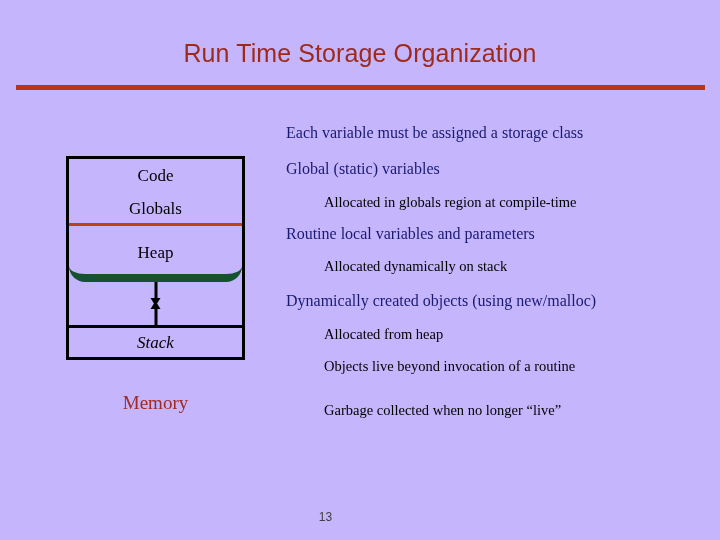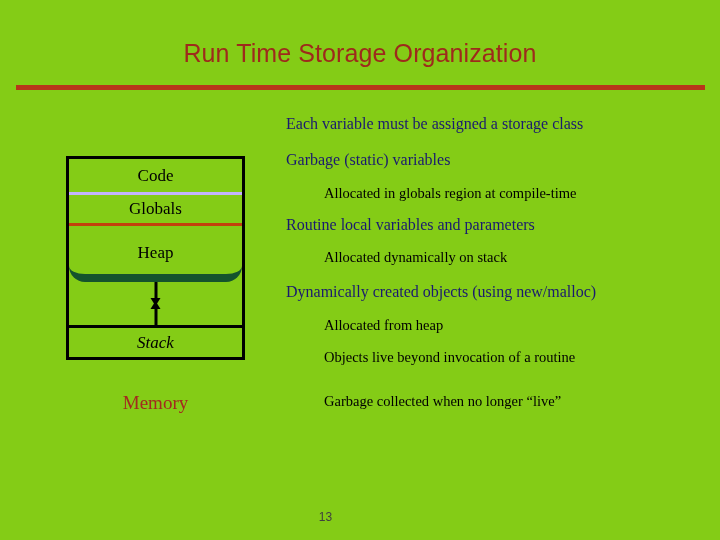--- a/index.html
+++ b/index.html
@@ -8,21 +8,21 @@
     padding: 0;
     background: #ffffff;
   }
   body {
     font-family: "Liberation Serif", "DejaVu Serif", serif;
   }
   .slide {
     position: relative;
     width: 720px;
     height: 540px;
-    background: #84cc16;
+    background: #c4b5fd;
     overflow: hidden;
   }
 
   
   .slide-title {
     position: absolute;
     left: 0;
     top: 38px;
     width: 720px;
     text-align: center;
@@ -134,21 +134,21 @@
     width: 179px;
     text-align: center;
     font-size: 19px;
     color: #a32a1e;
   }
 
   
   .bullets {
     position: absolute;
     left: 286px;
-    top: 115px;
+    top: 124px;
     width: 420px;
   }
   .bullet {
     white-space: nowrap;
   }
   .bullet.level1 {
     color: #1a1a70;
     font-size: 16px;
     margin-left: 0;
   }
@@ -196,21 +196,21 @@
       <span class="arrow arrow-down"></span>
       <span class="arrow arrow-up"></span>
     </div>
     <div class="mem-row stack">Stack</div>
   </div>
 
   <div class="memory-caption">Memory</div>
 
   <div class="bullets">
     <div class="bullet level1 b-0">Each variable must be assigned a storage class</div>
-    <div class="bullet level1 b-1">Garbage (static) variables</div>
+    <div class="bullet level1 b-1">Global (static) variables</div>
     <div class="bullet level2 b-2">Allocated in globals region at compile-time</div>
     <div class="bullet level1 b-3">Routine local variables and parameters</div>
     <div class="bullet level2 b-4">Allocated dynamically on stack</div>
     <div class="bullet level1 b-5">Dynamically created objects (using new/malloc)</div>
     <div class="bullet level2 b-6">Allocated from heap</div>
     <div class="bullet level2 b-7">Objects live beyond invocation of a routine</div>
     <div class="bullet level2 b-8">Garbage collected when no longer “live”</div>
   </div>
 
   <div class="page-number">13</div>

